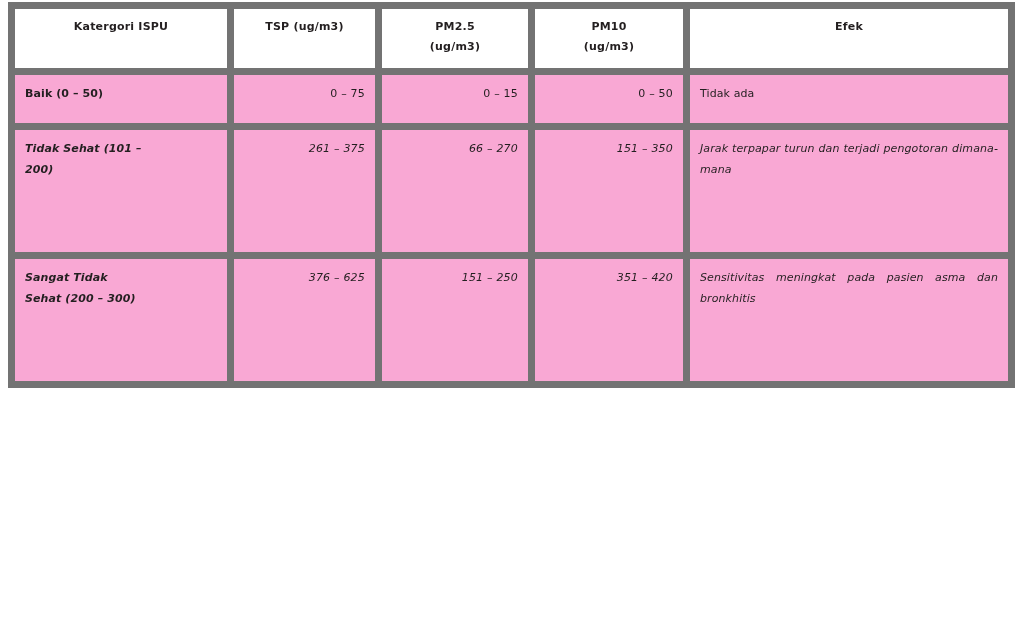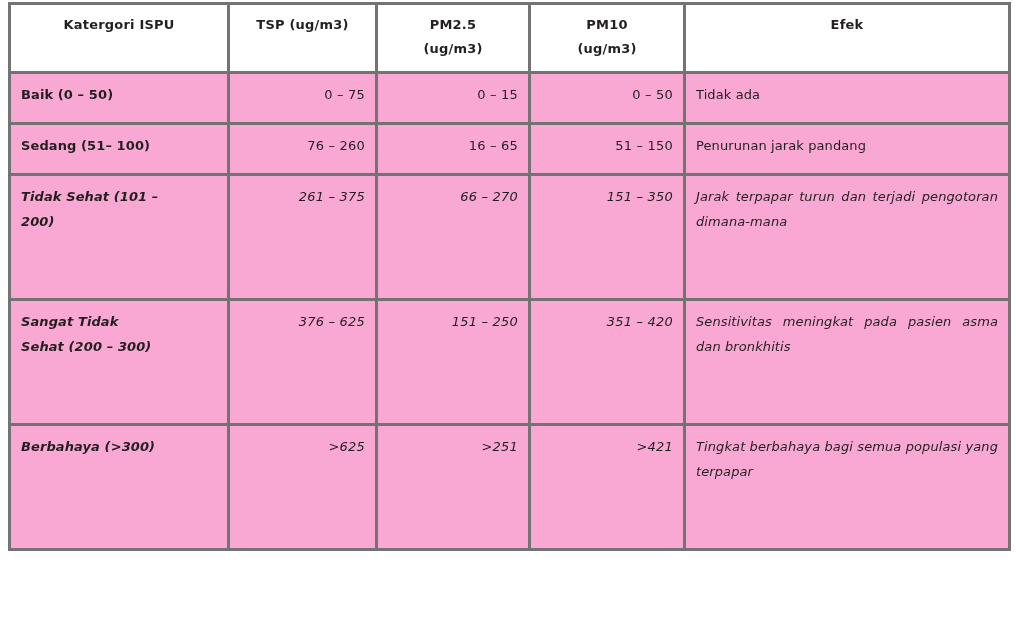--- a/index.html
+++ b/index.html
@@ -26,23 +26,23 @@
     table-layout: fixed;
     background: #ffffff;
   }
   table.ispu col.c0 { width: 219px; }
   table.ispu col.c1 { width: 148px; }
   table.ispu col.c2 { width: 153px; }
   table.ispu col.c3 { width: 155px; }
   table.ispu col.c4 { width: 325px; }
 
   table.ispu th, table.ispu td {
-    border: 3px solid #737373;
+    border: 7px solid #737373;
     vertical-align: top;
-    font-size: 13px;
+    font-size: 11px;
     color: #231f20;
   }
   thead th {
     background: #ffffff;
     font-weight: bold;
     text-align: center;
     padding: 8px 6px 10px 6px;
     line-height: 1.85;
     border-bottom: 3px solid #1a1a1a;
     letter-spacing: 0.2px;
@@ -117,53 +117,35 @@
     <tbody>
       <tr class="short">
         <td class="cat">
           <span class="nojust">Baik (0 – 50)</span>
         </td>
         <td class="num">0 – 75</td>
         <td class="num">0 – 15</td>
         <td class="num">0 – 50</td>
         <td class="efek">Tidak ada</td>
       </tr>
-      <tr class="short">
-        <td class="cat">
-          <span class="nojust">Sedang (51– 100)</span>
-        </td>
-        <td class="num">76 – 260</td>
-        <td class="num">16 – 65</td>
-        <td class="num">51 – 150</td>
-        <td class="efek">Penurunan jarak pandang</td>
-      </tr>
       <tr class="tall">
         <td class="cat">
           <span class="nojust">Tidak Sehat (101 –</span>
           <span class="nojust">200)</span>
         </td>
         <td class="num">261  – 375</td>
         <td class="num">66 – 270</td>
         <td class="num">151 – 350</td>
         <td class="efek">Jarak terpapar turun dan terjadi pengotoran dimana-mana</td>
       </tr>
       <tr class="tall">
         <td class="cat">
           <span class="nojust">Sangat      Tidak</span>
           <span class="nojust">Sehat (200 – 300)</span>
         </td>
         <td class="num">376 – 625</td>
         <td class="num">151 – 250</td>
         <td class="num">351 – 420</td>
         <td class="efek">Sensitivitas meningkat pada pasien asma dan bronkhitis</td>
       </tr>
-      <tr class="tall">
-        <td class="cat">
-          <span class="nojust">Berbahaya (&gt;300)</span>
-        </td>
-        <td class="num">&gt;625</td>
-        <td class="num">&gt;251</td>
-        <td class="num">&gt;421</td>
-        <td class="efek">Tingkat berbahaya bagi semua populasi yang terpapar</td>
-      </tr>
     </tbody>
   </table>
 </div>
 
 </body></html>

